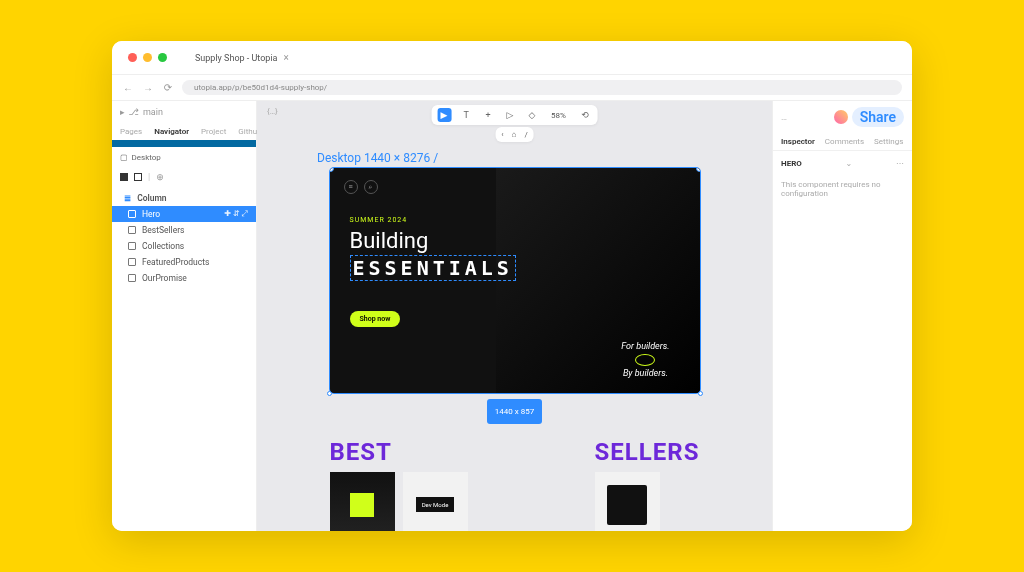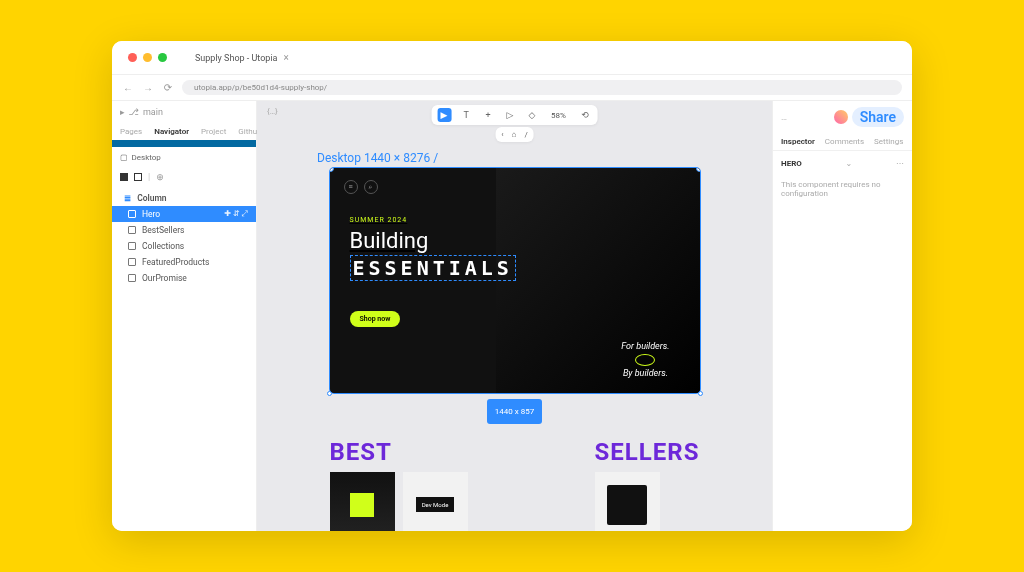--- a/index.html
+++ b/index.html
@@ -49,21 +49,21 @@
 .hero-frame::before { top: -3px; left: -3px; }
 .hero-frame::after { top: -3px; right: -3px; }
 .hero-dots-bl, .hero-dots-br { position: absolute; width: 5px; height: 5px; background: #fff; border: 1px solid #2f8cff; border-radius: 50%; bottom: -3px; }
 .hero-dots-bl { left: -3px; } .hero-dots-br { right: -3px; }
 .hero-wrap { position: relative; }
 
 .hero-top { display: flex; justify-content: space-between; padding: 10px 14px; align-items: center; }
 .hero-ico-grp { display: flex; gap: 6px; }
 .hero-ico { width: 14px; height: 14px; border: 1px solid #555; border-radius: 50%; display: flex; align-items: center; justify-content: center; font-size: 7px; color: #aaa; }
 .logo { color: #fff; font-size: 10px; font-weight: 600; letter-spacing: 1px; line-height: 0.9; text-align: center; }
-.hero-body { padding: 10px 20px; position: relative; text-decoration: underline; }
+.hero-body { padding: 10px 20px; position: relative; }
 .season { color: #d0ff1a; font-size: 7px; letter-spacing: 1px; }
 .hero-h1 { color: #fff; font-size: 22px; font-weight: 400; margin-top: 4px; }
 .hero-h2 { color: #fff; font-size: 20px; font-family: monospace; letter-spacing: 4px; font-weight: 700; border: 1px dashed #2f8cff; display: inline-block; padding: 0 2px; margin-top: 2px; }
 .cta { background: #d0ff1a; color: #000; border: none; padding: 4px 10px; border-radius: 10px; font-size: 7px; margin-top: 30px; font-weight: 600; }
 .model { position: absolute; right: 0; top: 0; width: 55%; height: 100%; background: linear-gradient(135deg, #1a1a1a, #000); display: flex; align-items: center; justify-content: center; }
 .bag-txt { position: absolute; right: 30px; bottom: 13px; color: #fff; font-style: italic; font-size: 9px; line-height: 1.3; text-align: center; }
 .bag-txt .globe { width: 20px; height: 12px; border: 1px solid #d0ff1a; border-radius: 50%; margin: 2px auto; }
 
 .dim-badge { background: #2f8cff; color: #fff; font-size: 8px; padding: 8px 8px; border-radius: 3px; margin-top: 6px; }
 

